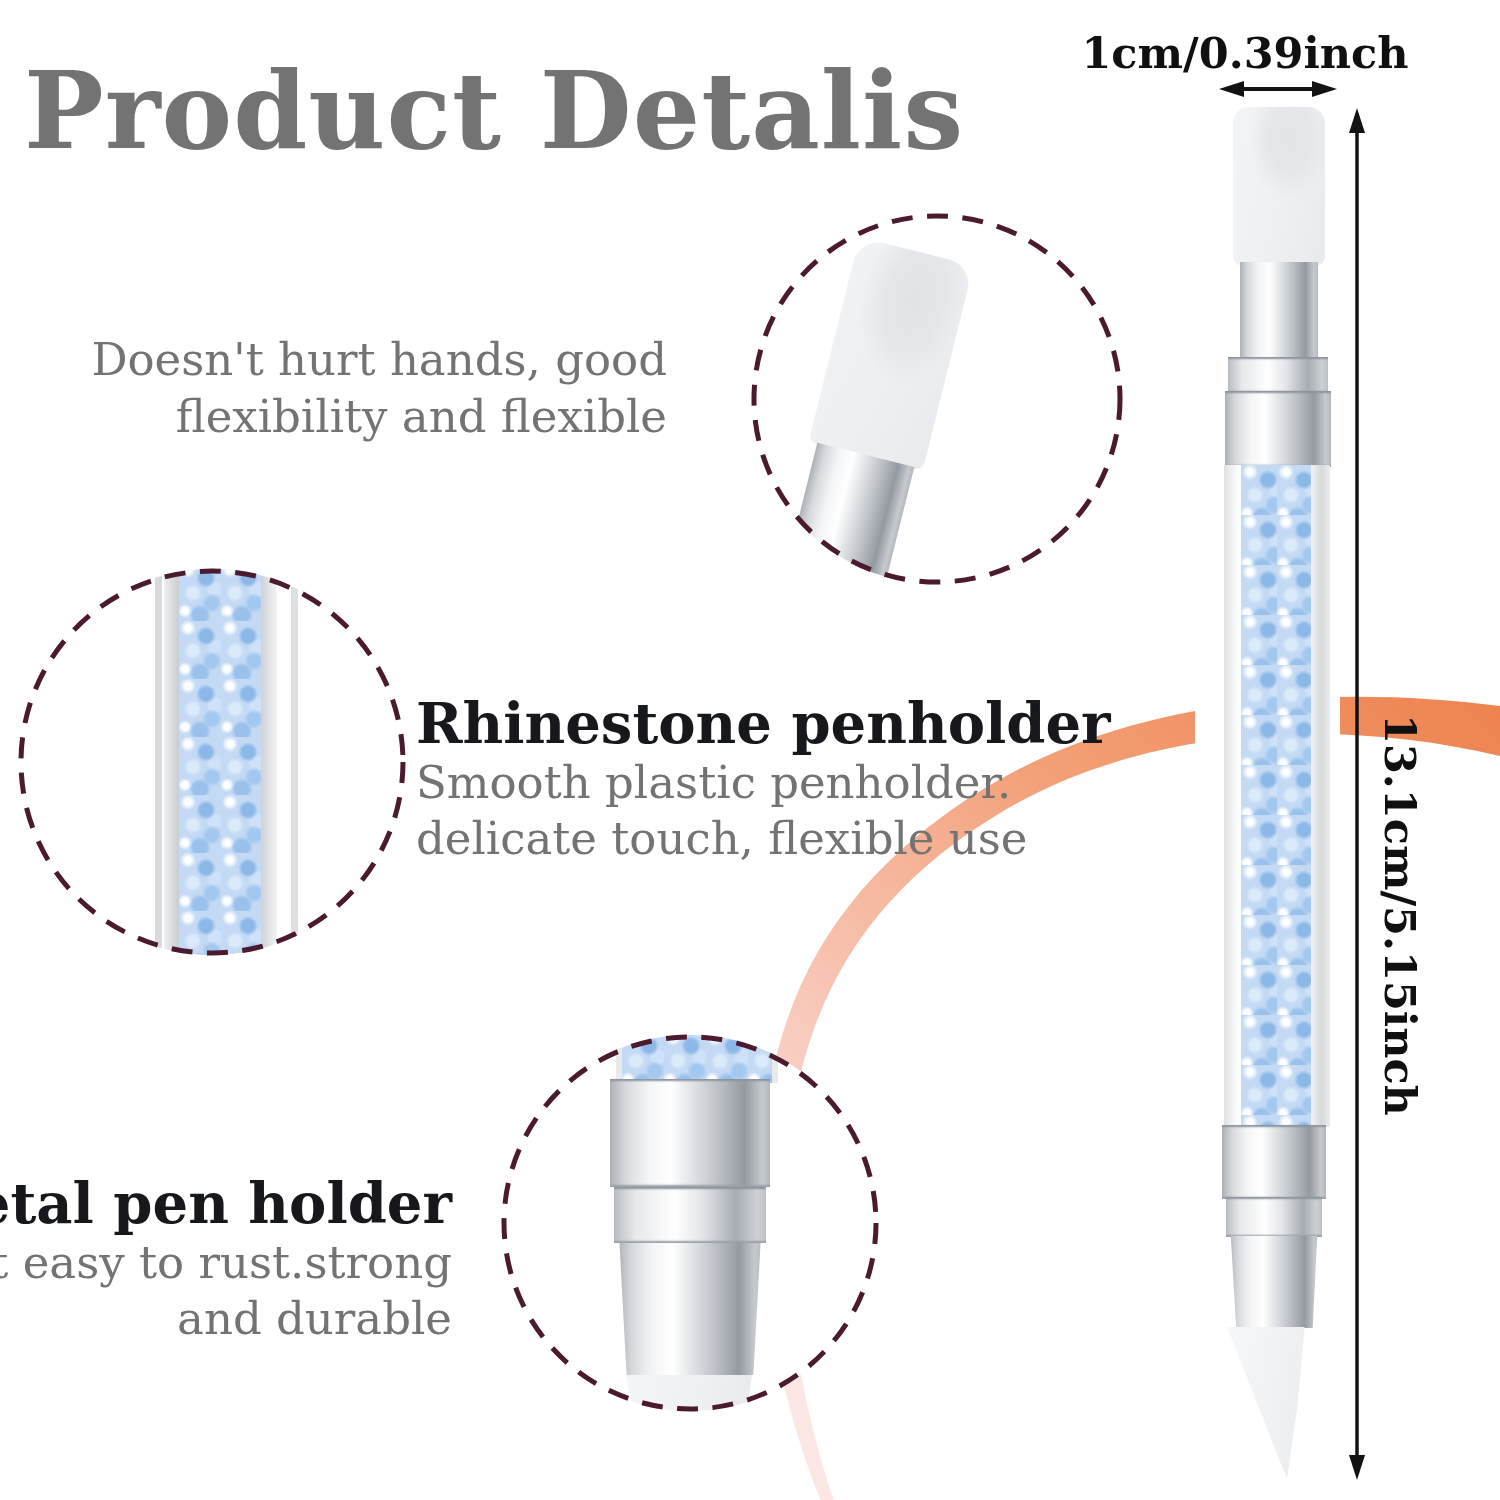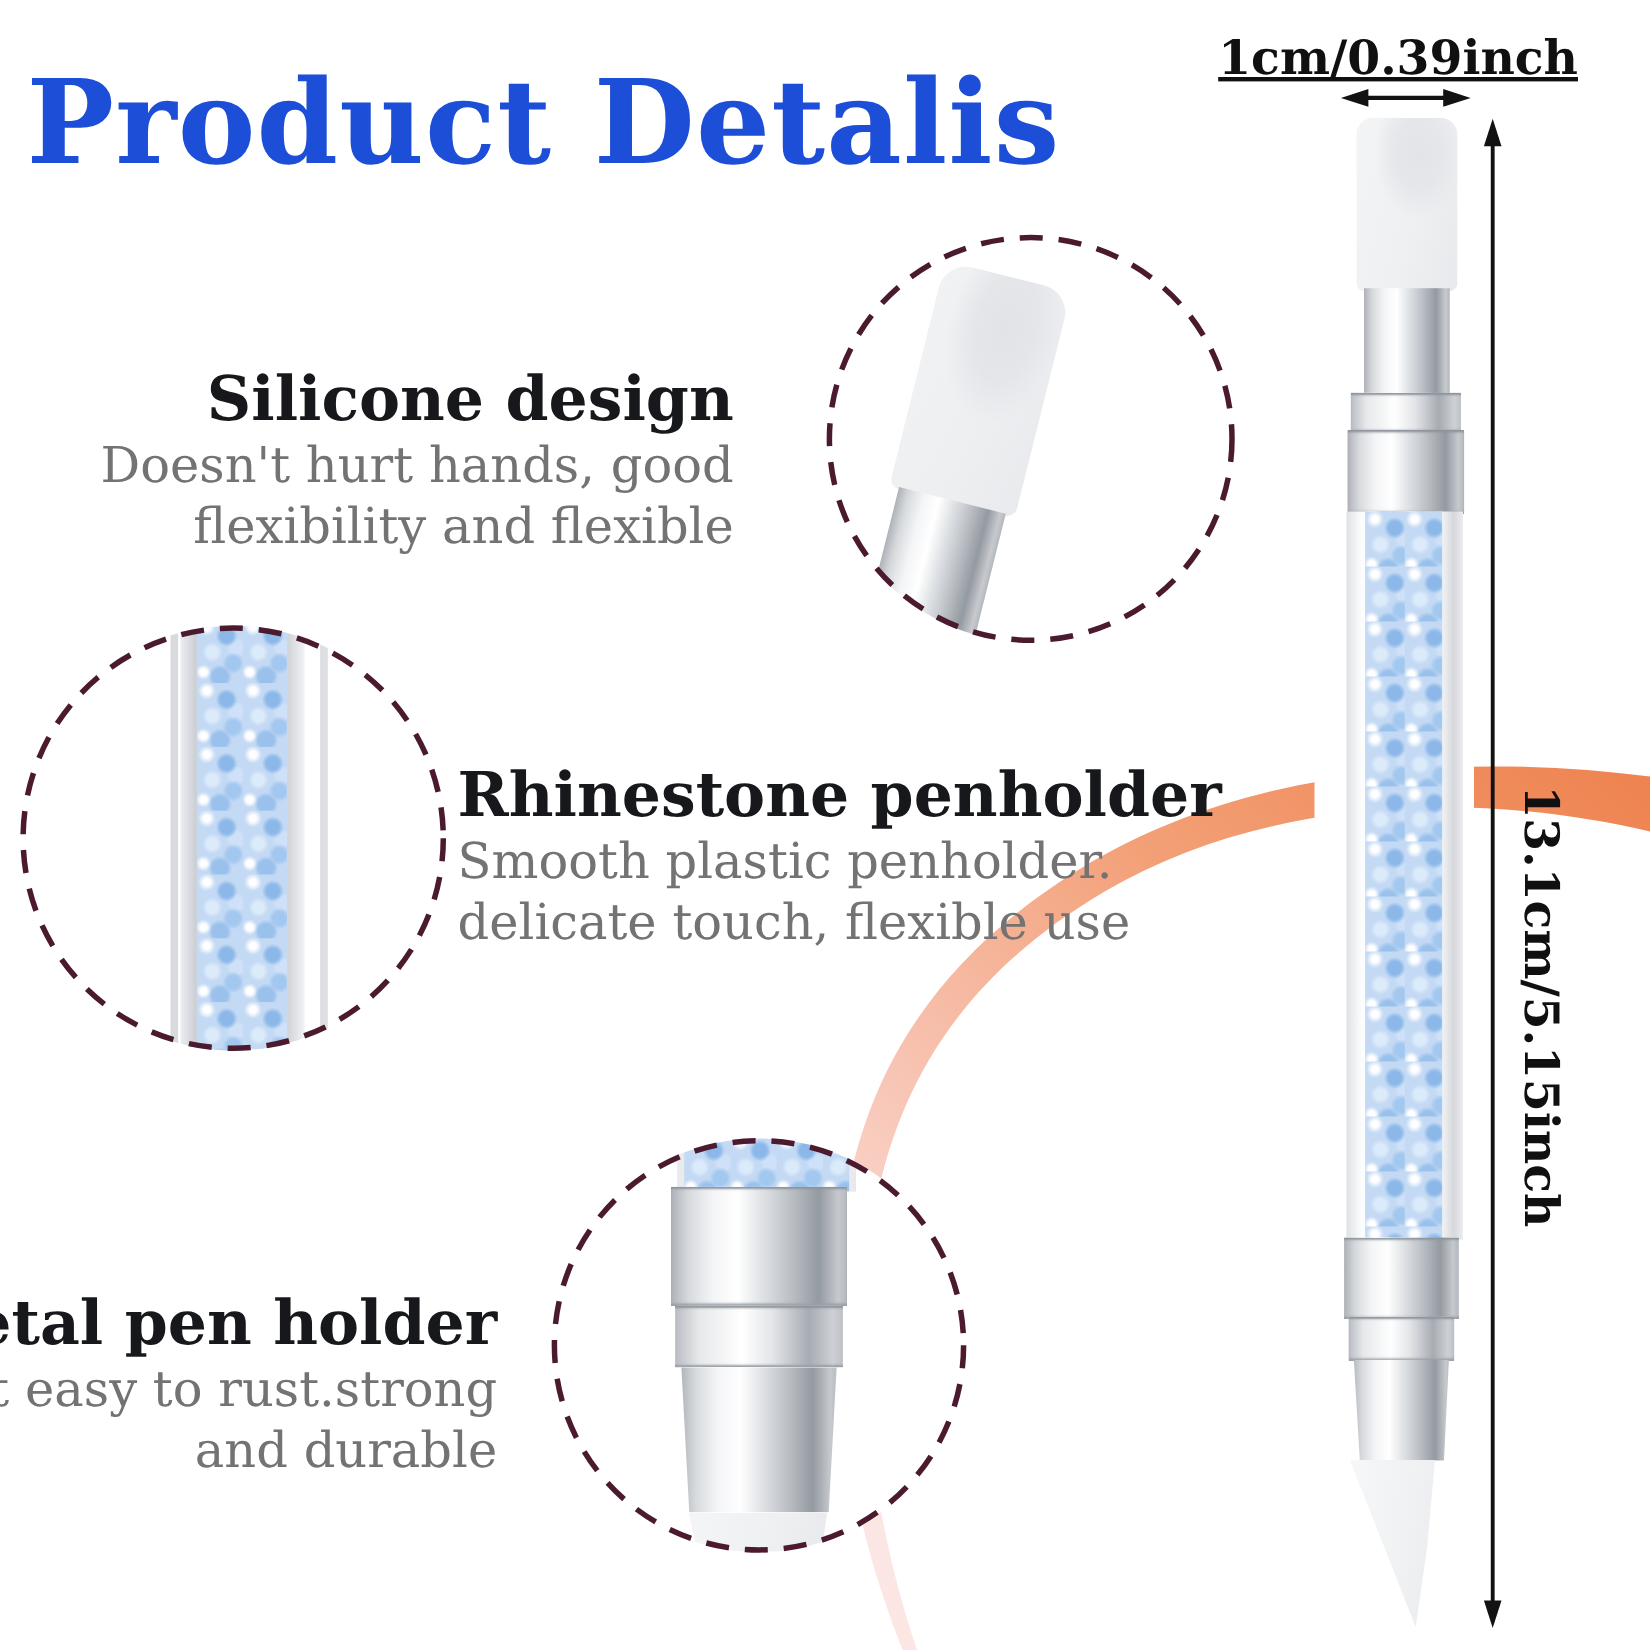--- a/index.html
+++ b/index.html
@@ -1,31 +1,31 @@
 <!DOCTYPE html>
 <html><head>
 <meta charset="utf-8">
 <style>
   html,body{margin:0;padding:0;background:#ffffff;}
   #canvas{position:relative;width:1500px;height:1500px;background:#ffffff;overflow:hidden;
           font-family:"DejaVu Serif", serif;}
   .abs{position:absolute;}
 
   
-  .title{left:24px;top:48px;width:1000px;font-size:106px;font-weight:bold;color:#1d4ed8;
+  .title{left:24px;top:48px;width:1000px;font-size:106px;font-weight:bold;color:#737373;
          letter-spacing:1px;white-space:nowrap;z-index:7;}
   .callout-text{z-index:7;}
   .callout-heading{font-size:56px;font-weight:bold;color:#17181b;line-height:1.12;white-space:nowrap;}
   .callout-desc{font-size:45px;color:#737373;line-height:1.26;white-space:nowrap;}
   .ct-1{right:833px;top:332px;text-align:right;}
   .ct-2{left:416px;top:692px;text-align:left;}
   .ct-3{right:1048px;top:1172px;text-align:right;}
 
   .dim-label{font-size:43px;font-weight:bold;color:#101010;text-align:center;z-index:8;white-space:nowrap;}
-  .dim-w{left:1101px;top:28px;width:340px;text-decoration:underline;}
+  .dim-w{left:1075px;top:28px;width:340px;}
   .dim-h{left:1202px;top:891px;width:400px;height:46px;transform:rotate(90deg);}
 
   
   .disc{border-radius:50%;background:#ffffff;overflow:hidden;z-index:2;}
   .disc-1{left:752px;top:214px;width:370px;height:370px;}
   .disc-2{left:19px;top:569px;width:386px;height:386px;}
   .disc-3{left:502px;top:1035px;width:376px;height:376px;}
 
   
   .metal{background:linear-gradient(90deg,#aeb2b8 0%,#d7dadd 10%,#f4f5f7 24%,#ffffff 38%,
@@ -174,21 +174,20 @@
     <g>
       <line x1="1357" y1="128" x2="1357" y2="1460" stroke="#121212" stroke-width="3.5"></line>
       <polygon points="1357,108 1349,133 1365,133" fill="#121212"></polygon>
       <polygon points="1357,1480 1349,1455 1365,1455" fill="#121212"></polygon>
     </g>
   </svg>
 
   <div class="abs title">Product Detalis</div>
 
   <div class="abs callout-text ct-1">
-    <div class="callout-heading">Silicone design</div>
     <div class="callout-desc">Doesn't hurt hands, good</div>
     <div class="callout-desc">flexibility and flexible</div>
   </div>
 
   <div class="abs callout-text ct-2">
     <div class="callout-heading">Rhinestone penholder</div>
     <div class="callout-desc">Smooth plastic penholder.</div>
     <div class="callout-desc">delicate touch, flexible use</div>
   </div>
 

